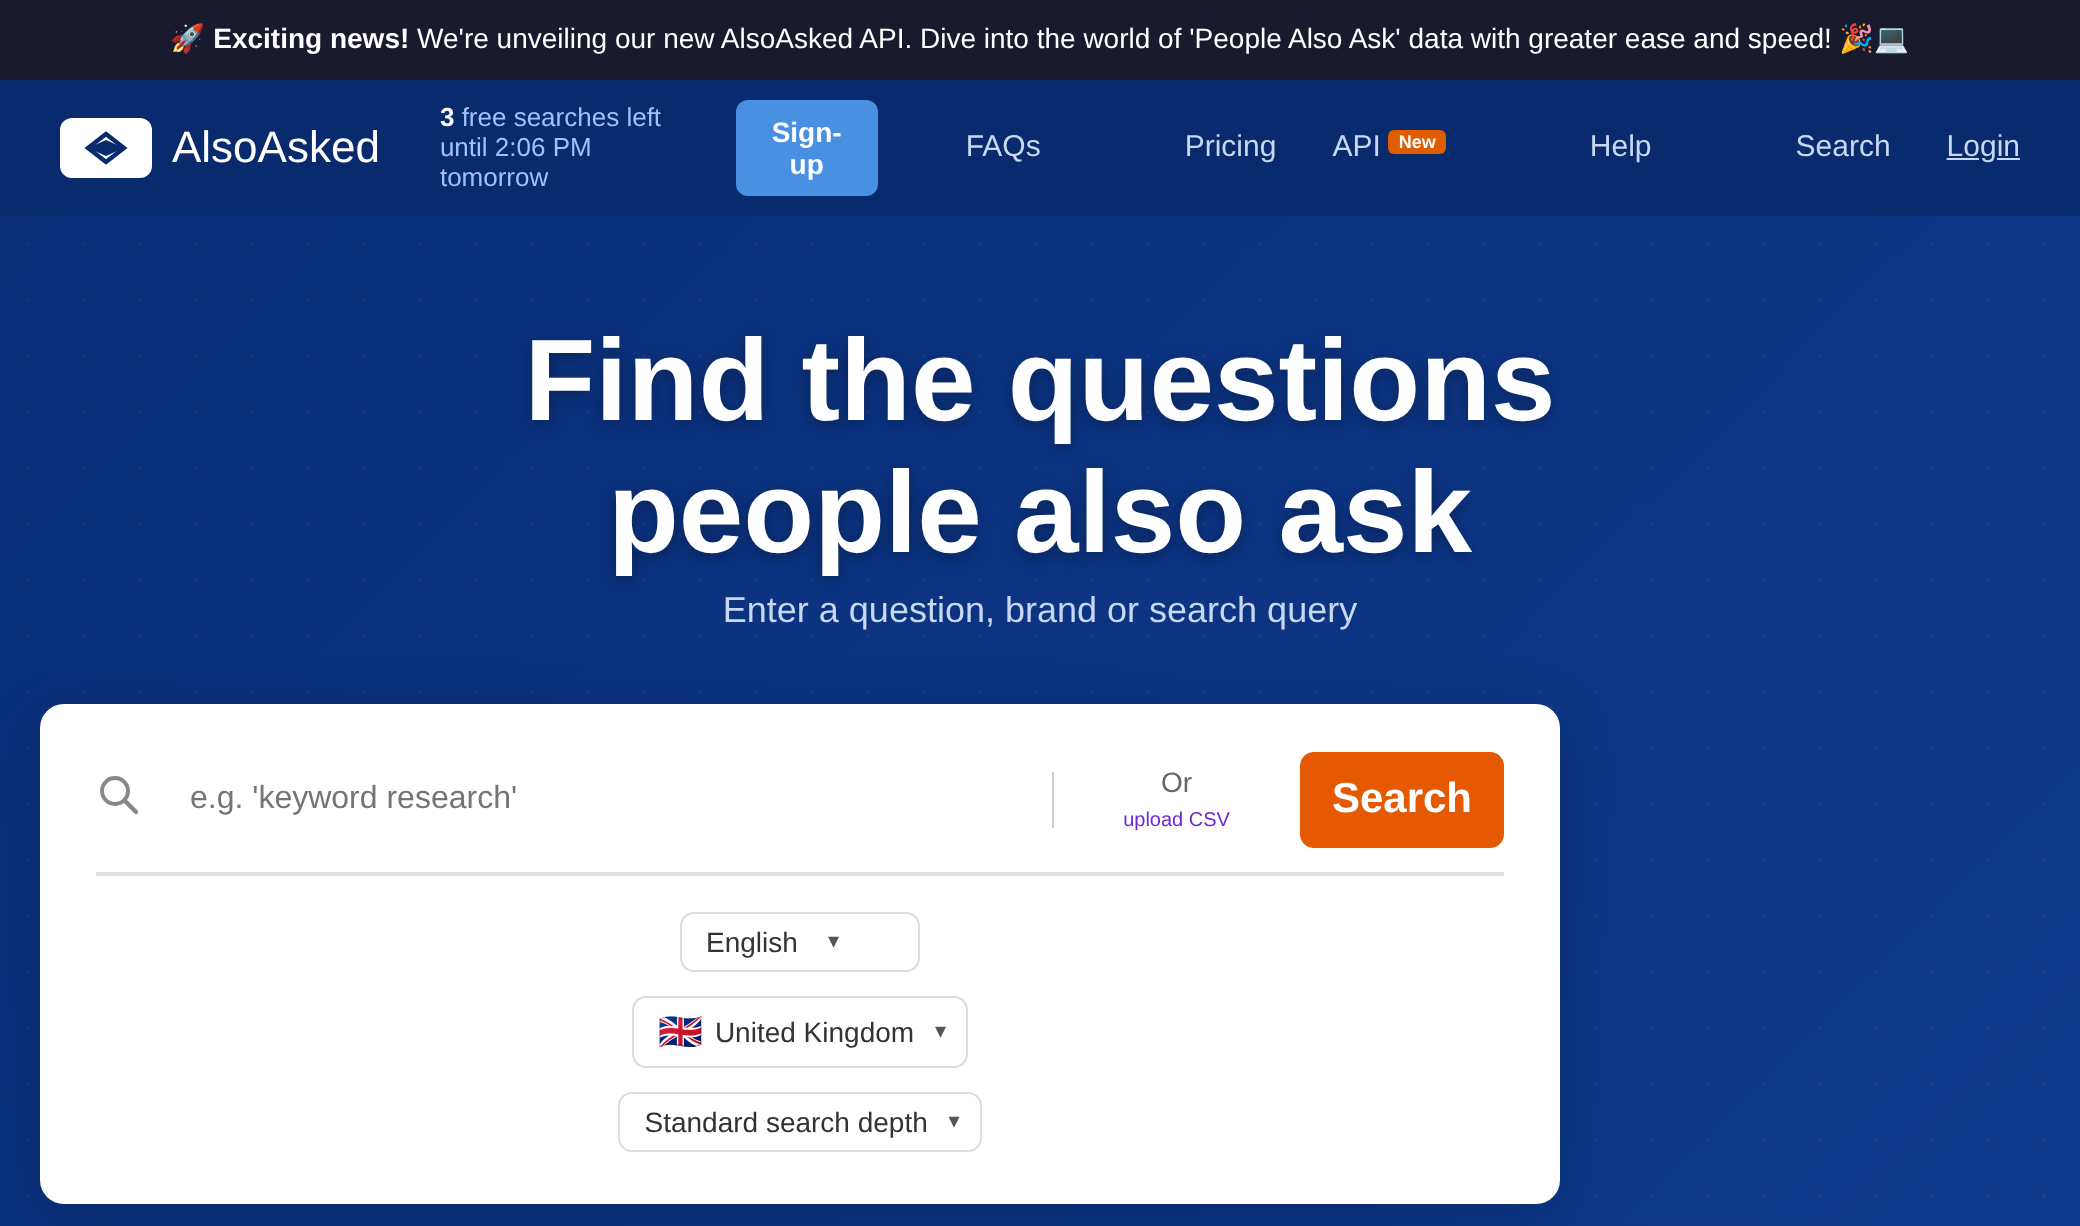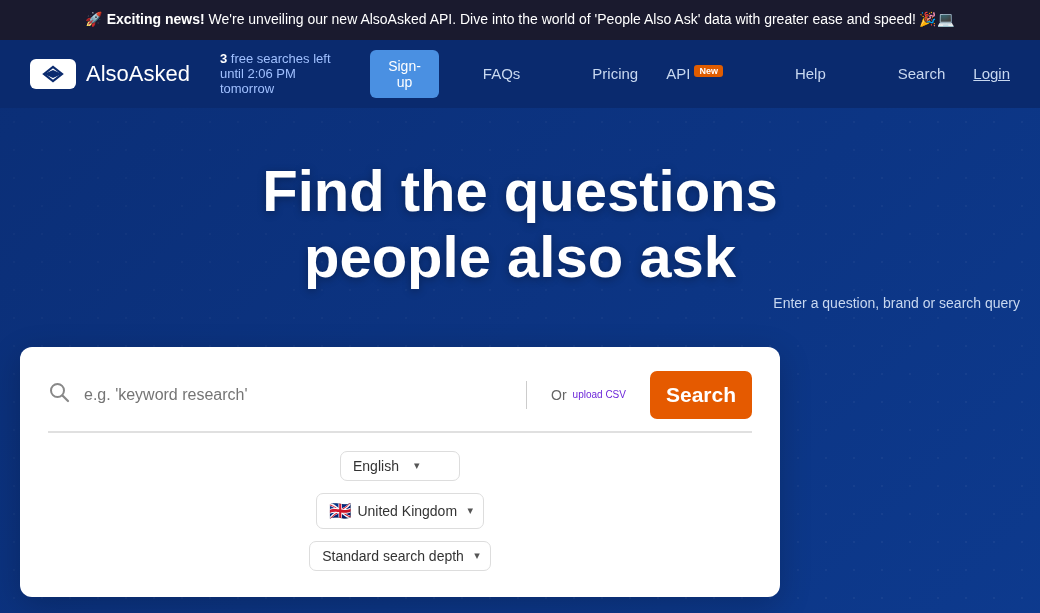--- a/index.html
+++ b/index.html
@@ -37,21 +37,21 @@
     .logo-text { color: #fff; font-size: 22px; font-weight: 400; }
     .free-searches { color: #a0c0ff; font-size: 13px; }
     .free-searches strong { color: #fff; }
     .signup-btn {
       background: #4a90e2;
       color: #fff;
       border: none;
       border-radius: 6px;
       padding: 8px 18px;
       font-size: 14px;
-      font-weight: 400;
+      font-weight: 700;
       cursor: pointer;
     }
     .navbar-right { display: flex; align-items: center; gap: 28px; }
     .nav-link { color: #c8d8f0; font-size: 15px; text-decoration: none; cursor: pointer; margin-left: 44px; }
     .api-badge {
       display: inline-flex; align-items: flex-start; gap: 4px;
       color: #c8d8f0; font-size: 15px; cursor: pointer;
     }
     .api-badge .new-badge {
       background: #e05c00;
@@ -87,41 +87,40 @@
     .hero-title {
       color: #fff;
       font-size: 58px;
       font-weight: 700;
       line-height: 1.15;
       margin-bottom: 4px;
       text-shadow: 0 2px 8px rgba(0,0,0,0.3);
     }
     .hero-subtitle {
       color: #c8d8f0;
-      font-size: 14px;
+      font-size: 18px;
       margin-bottom: 36px;
-      text-align: right;
     }
 
     
     .search-container {
       background: #fff;
       border-radius: 12px;
       padding: 24px 28px 26px;
       width: 760px;
       max-width: 95vw;
       box-shadow: 0 8px 32px rgba(0,0,0,0.2);
     }
     .search-row {
       display: flex;
       align-items: center;
       border-bottom: 2px solid #e0e0e0;
       padding-bottom: 12px;
       margin-bottom: 18px;
-      gap: 14px;
+      gap: 25px;
     }
     .search-icon-wrap {
       color: #888;
       font-size: 20px;
       flex-shrink: 0;
     }
     .search-input {
       flex: 1;
       border: none;
       outline: none;
@@ -133,20 +132,21 @@
       width: 1px;
       height: 28px;
       background: #ccc;
       margin: 0 10px;
       flex-shrink: 0;
     }
     .upload-csv-area {
       display: flex; align-items: center; gap: 6px;
       font-size: 14px; color: #666; white-space: nowrap;
       flex-shrink: 0;
+      flex-direction: column;
     }
     .upload-csv-link {
       color: #6d28d9;
       cursor: pointer;
       font-size: 10px;
     }
     .search-btn {
       background: #e55a00;
       color: #fff;
       border: none;

